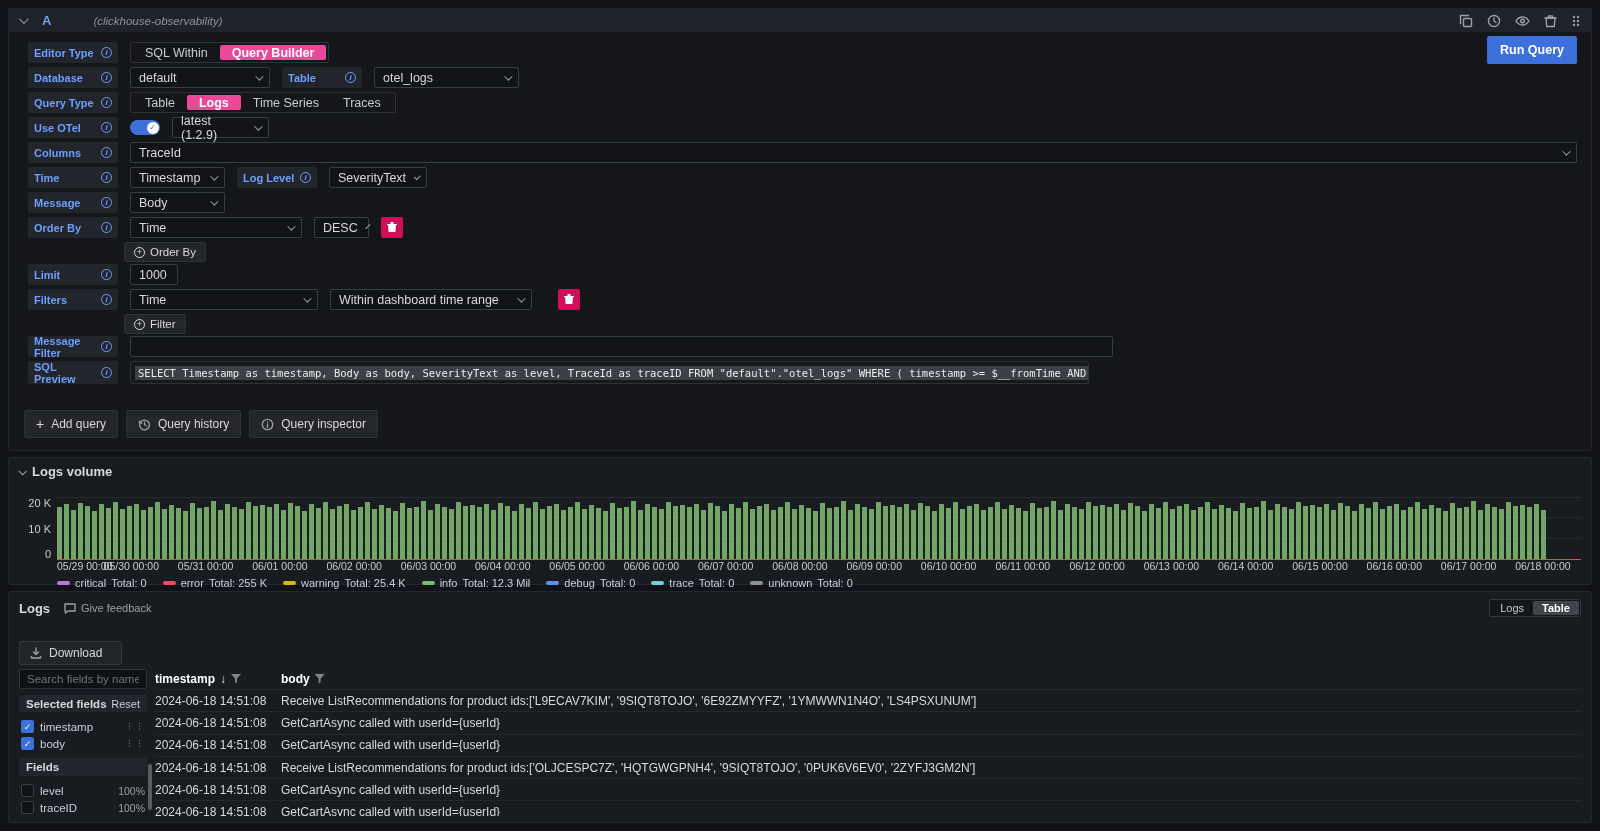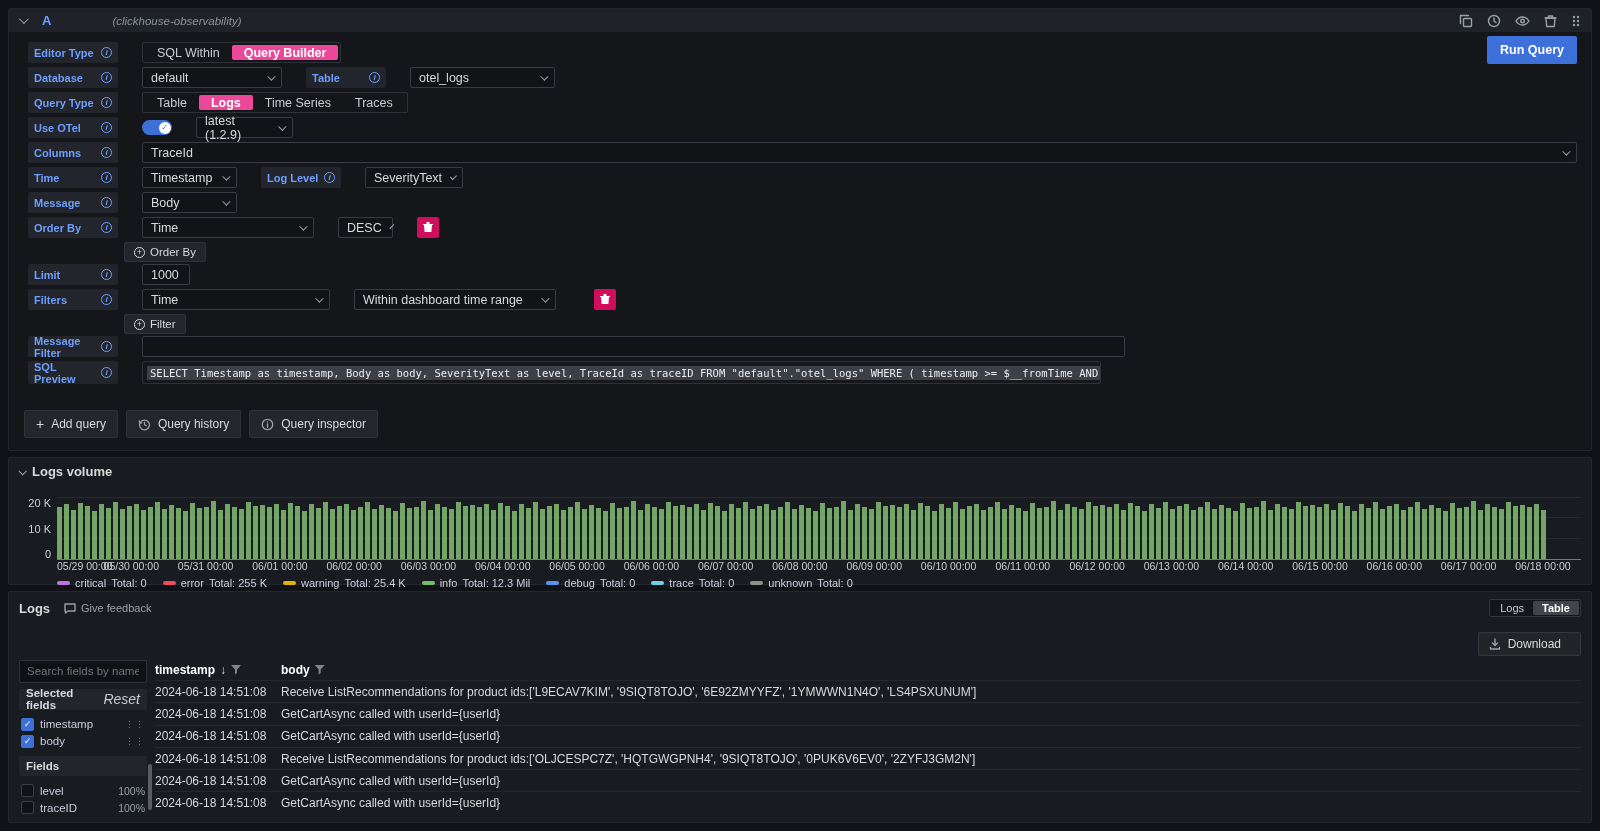--- a/index.html
+++ b/index.html
@@ -6,28 +6,28 @@
   html,body { width:1600px; height:831px; overflow:hidden; background:#111217;
     font-family:"Liberation Sans","DejaVu Sans",sans-serif; color:#ccccdc; font-size:12px; }
   .page { padding:8px; display:flex; flex-direction:column; height:100%; }
 
   
   .qe { background:#141619; border:1px solid #22252b; border-radius:2px; margin-bottom:6px; position:relative; }
   .qe-header { background:#1f2228; height:23px; display:flex; align-items:center; padding:0 10px; gap:10px; }
   .chev { width:7px; height:7px; border-right:1.5px solid #9aa0a6; border-bottom:1.5px solid #9aa0a6;
     transform:rotate(45deg) translateY(-2px); display:inline-block; }
   .refid { color:#6e9fff; font-weight:700; font-size:13px; margin-left:6px; }
-  .dsname { color:#8e939a; font-style:italic; font-size:11.5px; margin-left:51px; }
+  .dsname { color:#8e939a; font-style:italic; font-size:11.5px; margin-left:32px; }
   .hdr-icons { margin-left:auto; display:flex; align-items:center; gap:14px; }
   .hdr-icons svg { display:block; }
   .qe-body { padding:10px 14px 14px 19px; position:relative; }
   .run-query { position:absolute; top:4px; right:14px; background:#3d71d9; color:#fff; font-weight:700;
     font-size:12.5px; border:none; border-radius:2px; padding:7px 13px; cursor:pointer; }
 
-  .frow { display:flex; align-items:stretch; gap:24px; margin-bottom:4px; height:21px; }
+  .frow { display:flex; align-items:stretch; gap:12px; margin-bottom:4px; height:21px; }
   .flabel { width:90px; min-width:90px; background:#22252b; border-radius:2px; display:flex; align-items:center;
     justify-content:space-between; padding:0 6px; color:#6e9fff; font-size:11px; font-weight:600; }
   .flabel.w80 { width:80px; min-width:80px; }
   .info-i { width:11px; height:11px; min-width:11px; border:1px solid #6e9fff; border-radius:50%; font-size:8px;
     display:inline-flex; align-items:center; justify-content:center; color:#6e9fff; font-style:italic; font-weight:700; }
   .sel, .inp { background:#111317; border:1px solid #383d45; border-radius:2px; display:flex; align-items:center;
     padding:0 8px; color:#d8d9da; font-size:12.5px; gap:8px; }
   .sel .sel-chev { margin-left:auto; width:6px; height:6px; border-right:1.5px solid #9aa0a6;
     border-bottom:1.5px solid #9aa0a6; transform:rotate(45deg) translateY(-2px); }
   .radio-group { background:#14161a; border:1px solid #2e3238; border-radius:2px; display:flex; align-items:stretch; padding:2px; }
@@ -71,31 +71,31 @@
   .legend-total { color:#ccccdc; }
 
   
   .logs-panel { flex:1; overflow:hidden; padding:6px 10px; display:flex; flex-direction:column; }
   .logs-head { display:flex; align-items:center; height:20px; }
   .logs-title { font-size:13px; font-weight:700; color:#d8d9da; }
   .feedback { display:flex; align-items:center; gap:5px; margin-left:14px; color:#9aa0a6; font-size:11px; cursor:pointer; }
   .view-toggle { margin-left:auto; background:#14161a; border:1px solid #34383e; border-radius:2px; display:flex; padding:1px; }
   .view-opt { padding:1px 9px; font-size:11px; color:#c7ccd1; border-radius:2px; cursor:pointer; }
   .view-opt.active { background:#41454b; color:#fff; font-weight:700; }
-  .dl-row { display:flex; justify-content:flex-end; margin:14px 0 4px; }
+  .dl-row { display:flex; justify-content:flex-start; margin:23px 0 4px; }
   .dl-btn { background:#222528; border:1px solid #34383e; border-radius:2px; color:#d8d9da; font-size:12px;
     display:inline-flex; align-items:center; gap:7px; padding:4px 10px; cursor:pointer; }
   .logs-body { display:flex; flex:1; overflow:hidden; gap:8px; }
   .sidebar { width:128px; min-width:128px; display:flex; flex-direction:column; gap:6px; position:relative; }
   .search-inp { background:#0f1115; border:1px solid #2e333b; border-radius:2px; height:23px; width:100%;
     color:#d8d9da; font-size:11.5px; padding:0 7px; font-family:inherit; }
   .search-inp::placeholder { color:#6f7378; }
   .sb-section { background:#22252b; border-radius:2px; height:21px; display:flex; align-items:center;
     justify-content:space-between; padding:0 7px; font-size:11.5px; font-weight:700; color:#d8d9da; }
-  .reset-link { font-size:14px; font-weight:400; color:#c7ccd1; cursor:pointer;font-style:italic; }
+  .reset-link { font-size:11px; font-weight:400; color:#c7ccd1; cursor:pointer; }
   .field-row { display:flex; align-items:center; gap:6px; height:17px; padding:0 2px; font-size:11.5px; cursor:pointer; }
   .cbox { width:13px; height:13px; min-width:13px; border-radius:2px; border:1px solid #3a3f45; background:#111217;
     display:inline-flex; align-items:center; justify-content:center; }
   .cbox.checked { background:#3d71d9; border-color:#3d71d9; color:#fff; font-size:9px; font-weight:700; }
   .grip { margin-left:auto; color:#6f7378; font-size:9px; letter-spacing:1px; line-height:1; }
   .pct { margin-left:auto; color:#9aa0a6; font-size:10.5px; }
   .sb-scrollbar { position:absolute; right:-5px; bottom:6px; width:4px; height:46px; background:#595d62; border-radius:2px; }
   .logtable { flex:1; overflow:hidden; display:flex; flex-direction:column; }
   .lt-head { display:flex; height:20px; align-items:center; font-size:12px; font-weight:700; color:#fff; }
   .col-ts { width:126px; min-width:126px; display:flex; align-items:center; gap:5px; }

